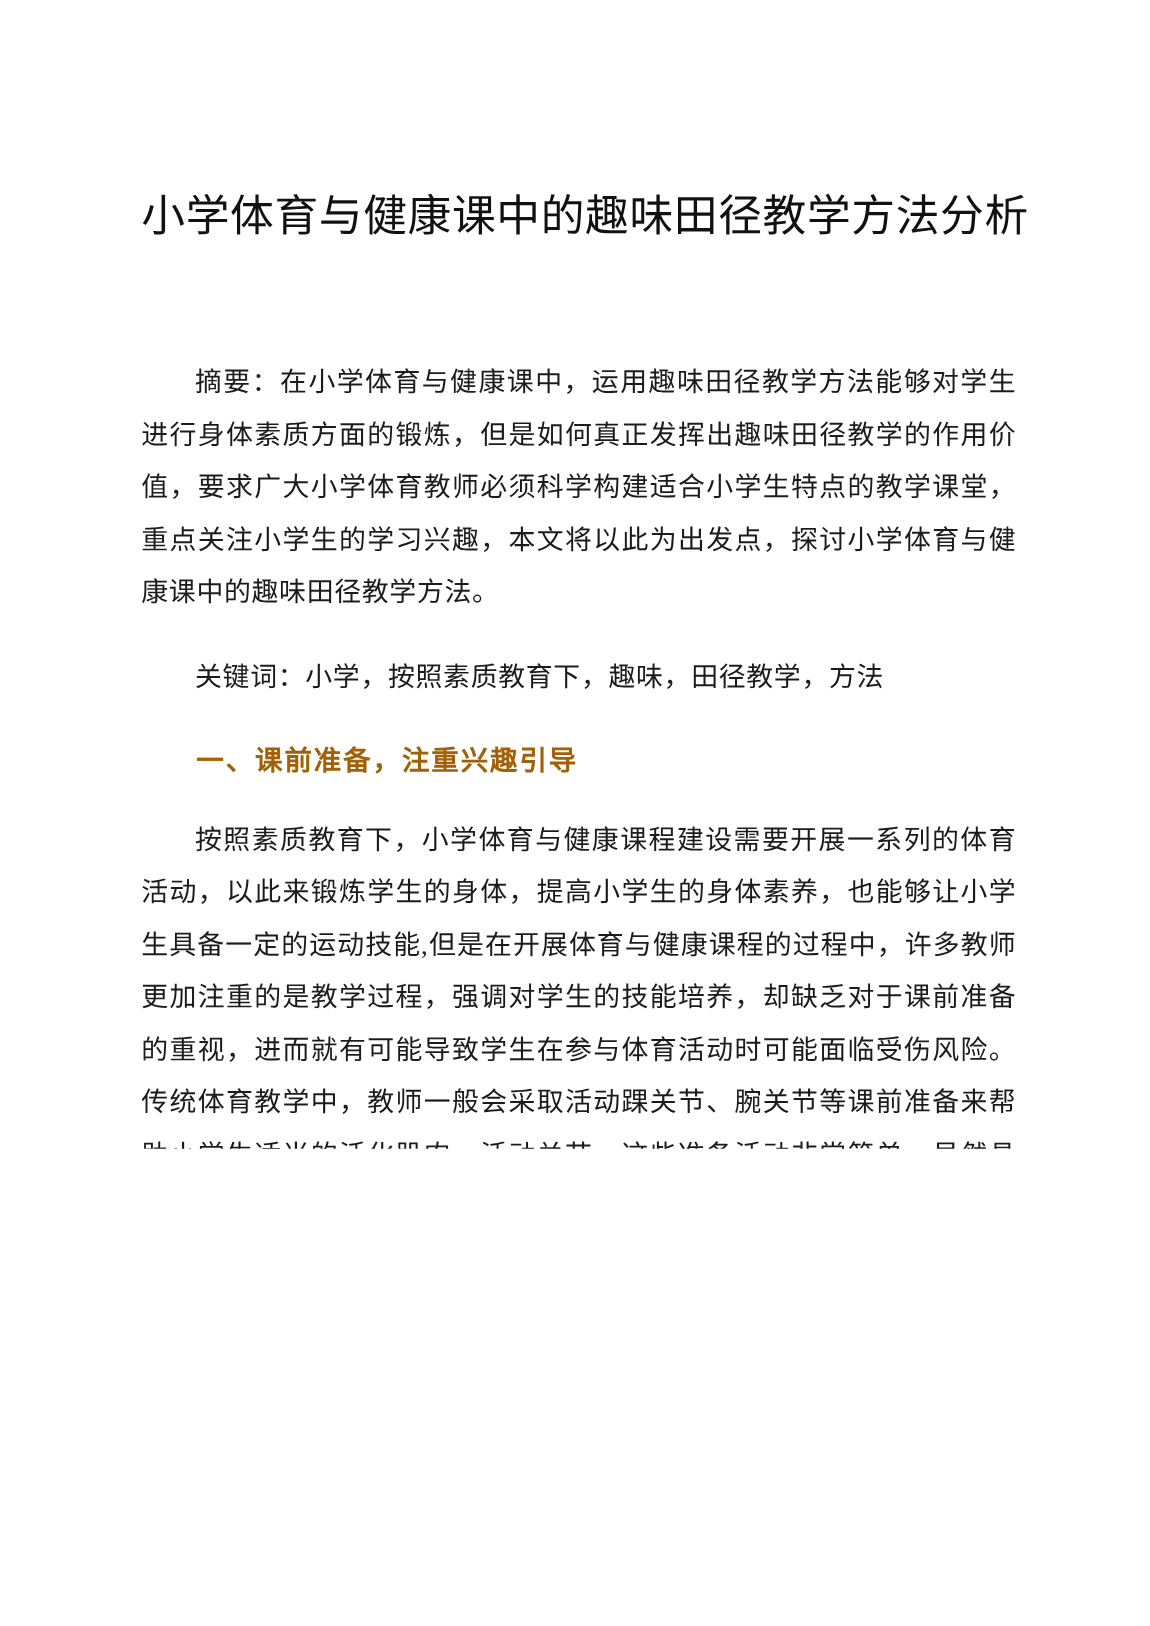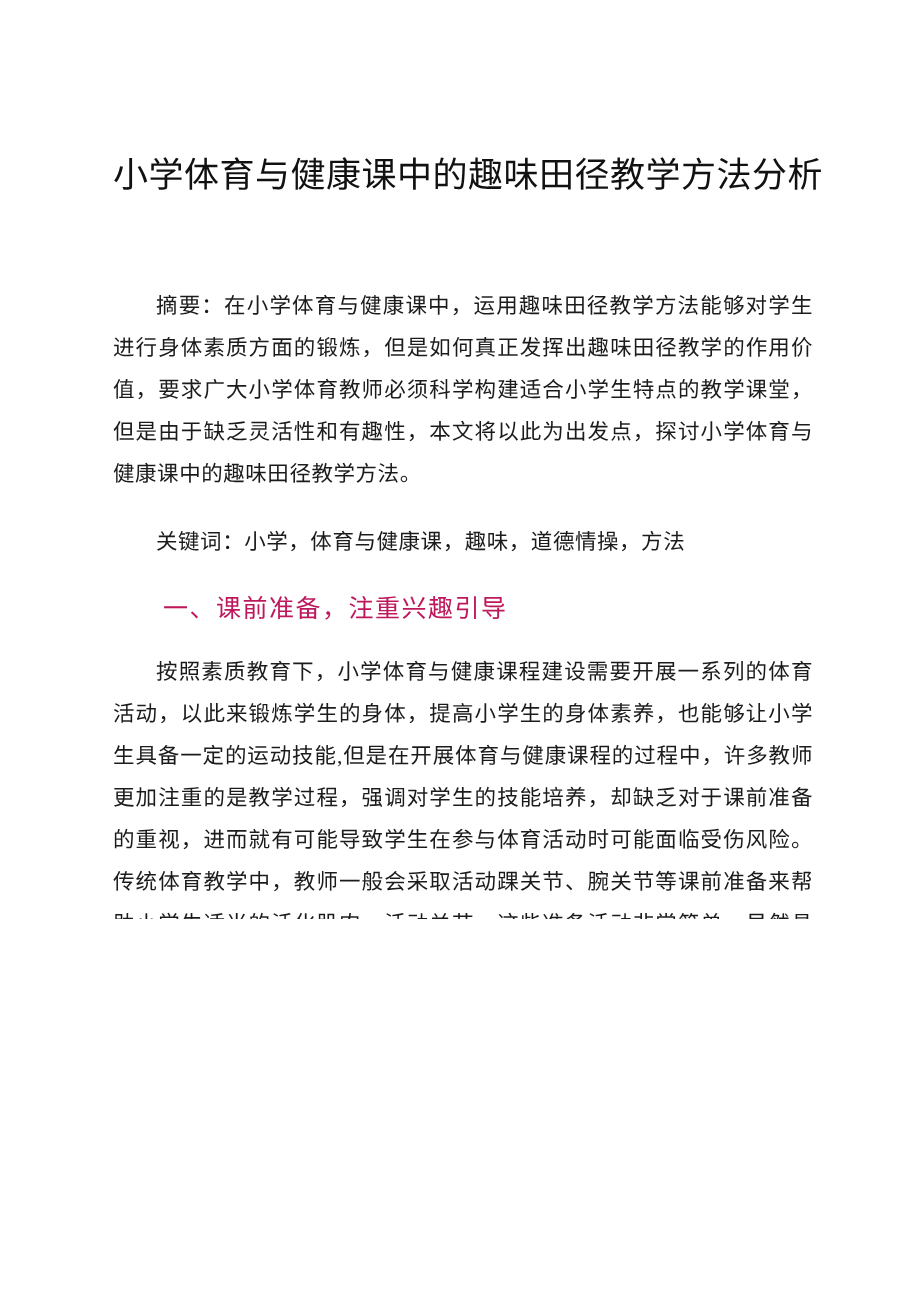--- a/index.html
+++ b/index.html
@@ -33,20 +33,21 @@
   .doc-title {
     font-size: 35px;
     line-height: 1.2;
     font-weight: 400;
     letter-spacing: 0.5px;
     margin: 0;
     padding-top: 155px;
     text-align: left;
     white-space: nowrap;
     color: #111111;
+    font-family: Liberation Mono, monospace;
   }
 
   
   .para {
     font-size: 21.5px;
     line-height: 42px;
     text-align: justify;
     text-justify: inter-ideograph;
     text-indent: 2em;
     margin: 0;
@@ -59,28 +60,28 @@
   }
   .keywords-block {
     margin-top: 26px;
   }
   .intro-block {
     margin-top: 26px;
   }
 
   
   .section-heading {
-    font-size: 25px;
+    font-size: 22px;
     line-height: 40px;
-    font-weight: 400;
+    font-weight: 700;
     margin: 0;
     margin-top: 26px;
     text-indent: 2em;
     letter-spacing: 1.5px;
-    color: #be185d;
+    color: #a16207;
   }
 
   .body-block {
     margin-top: 22px;
   }
 
   
   .clipped {
     max-height: 268px;
     overflow: hidden;
@@ -88,25 +89,25 @@
 </style>
 </head>
 <body>
 
 <div class="page">
   <div class="content">
 
     <h1 class="doc-title">小学体育与健康课中的趣味田径教学方法分析</h1>
 
     <div class="abstract-block">
-      <p class="para">摘要：在小学体育与健康课中，运用趣味田径教学方法能够对学生进行身体素质方面的锻炼，但是如何真正发挥出趣味田径教学的作用价值，要求广大小学体育教师必须科学构建适合小学生特点的教学课堂，但是由于缺乏灵活性和有趣性，本文将以此为出发点，探讨小学体育与健康课中的趣味田径教学方法。</p>
+      <p class="para">摘要：在小学体育与健康课中，运用趣味田径教学方法能够对学生进行身体素质方面的锻炼，但是如何真正发挥出趣味田径教学的作用价值，要求广大小学体育教师必须科学构建适合小学生特点的教学课堂，重点关注小学生的学习兴趣，本文将以此为出发点，探讨小学体育与健康课中的趣味田径教学方法。</p>
     </div>
 
     <div class="keywords-block">
-      <p class="para">关键词：小学，体育与健康课，趣味，道德情操，方法</p>
+      <p class="para">关键词：小学，按照素质教育下，趣味，田径教学，方法</p>
     </div>
 
 
     <h2 class="section-heading">一、课前准备，注重兴趣引导</h2>
 
     <div class="body-block clipped">
       <p class="para">按照素质教育下，小学体育与健康课程建设需要开展一系列的体育活动，以此来锻炼学生的身体，提高小学生的身体素养，也能够让小学生具备一定的运动技能,但是在开展体育与健康课程的过程中，许多教师更加注重的是教学过程，强调对学生的技能培养，却缺乏对于课前准备的重视，进而就有可能导致学生在参与体育活动时可能面临受伤风险。传统体育教学中，教师一般会采取活动踝关节、腕关节等课前准备来帮助小学生适当的活化肌肉、活动关节，这些准备活动非常简单，虽然具备一定的作用，但是由于缺乏灵活性和有趣性，会让小学生瞬间失去参与体育活动的兴趣。许多小学生在参加准备活动时只是敷衍了事，随意的完成一些动作要求,并不能真正发挥出</p>
     </div>
 
   </div>

